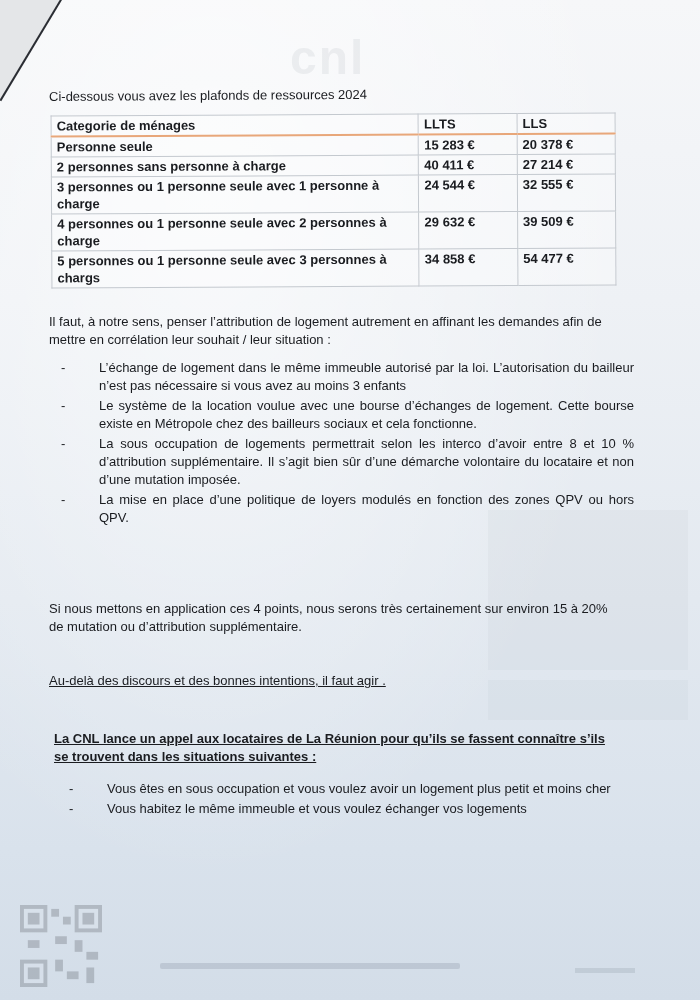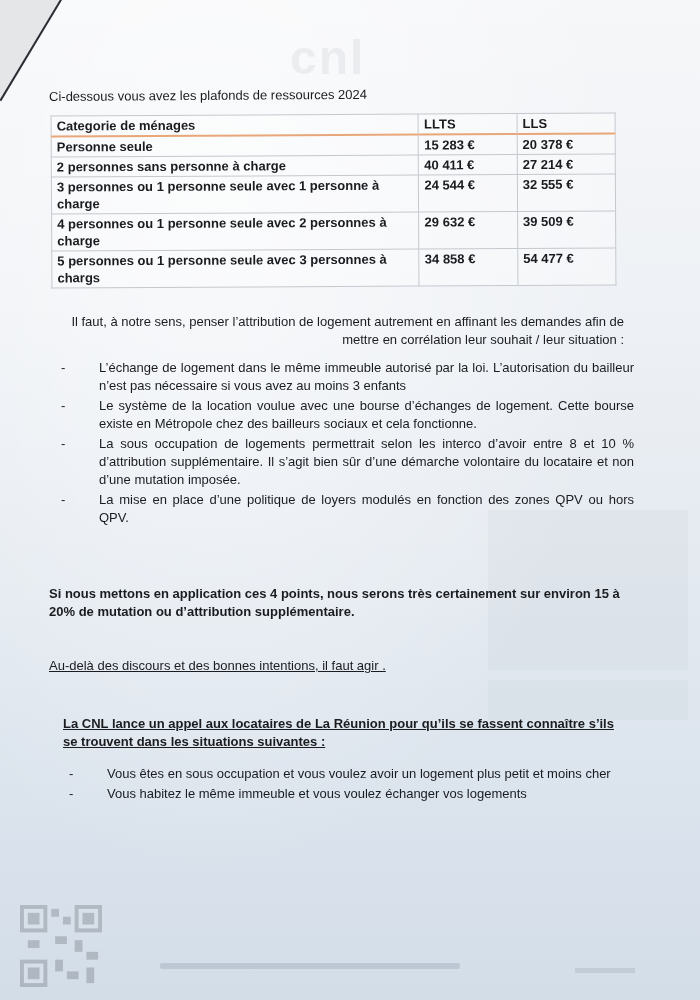--- a/index.html
+++ b/index.html
@@ -81,49 +81,48 @@
     }
     table.plafonds td {
       font-weight: bold;
     }
     .col-cat { width: 370px; }
     .col-llts { width: 90px; margin-top: 40px; }
     .col-lls { width: 90px; }
     .para {
       margin: 26px 0 0 0;
       width: 575px;
-      text-align: right;
     }
     ul.dash-list {
       list-style: none;
       margin: 10px 0 0 0;
       padding: 0 0 0 50px;
       width: 535px;
     }
     ul.dash-list li {
       position: relative;
       margin: 0 0 2px 0;
       text-align: justify;
     }
     ul.dash-list li .dash {
       position: absolute;
       left: -38px;
       top: 0;
     }
     .bold-para {
-      margin: 58px 0 0 0;
-      font-weight: bold;
+      margin: 73px 0 0 0;
+      font-weight: normal;
       width: 575px;
     }
     .simple-para {
       margin: 36px 0 0 0;
       text-decoration: underline;
     }
     .cnl-para {
-      margin: 40px 0 0 14px;
+      margin: 40px 0 0 5px;
       font-weight: bold;
       text-decoration: underline;
       width: 555px;
     }
     ul.dash-list.second {
       margin-top: 14px;
       padding-left: 58px;
       width: 520px;
     }
     .qr {

